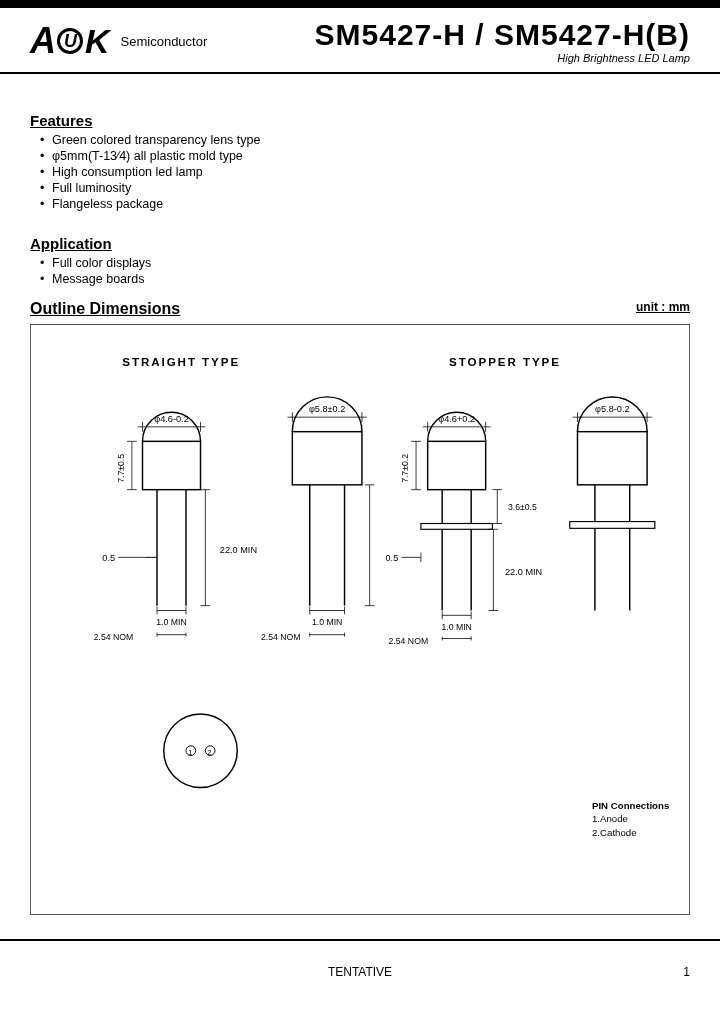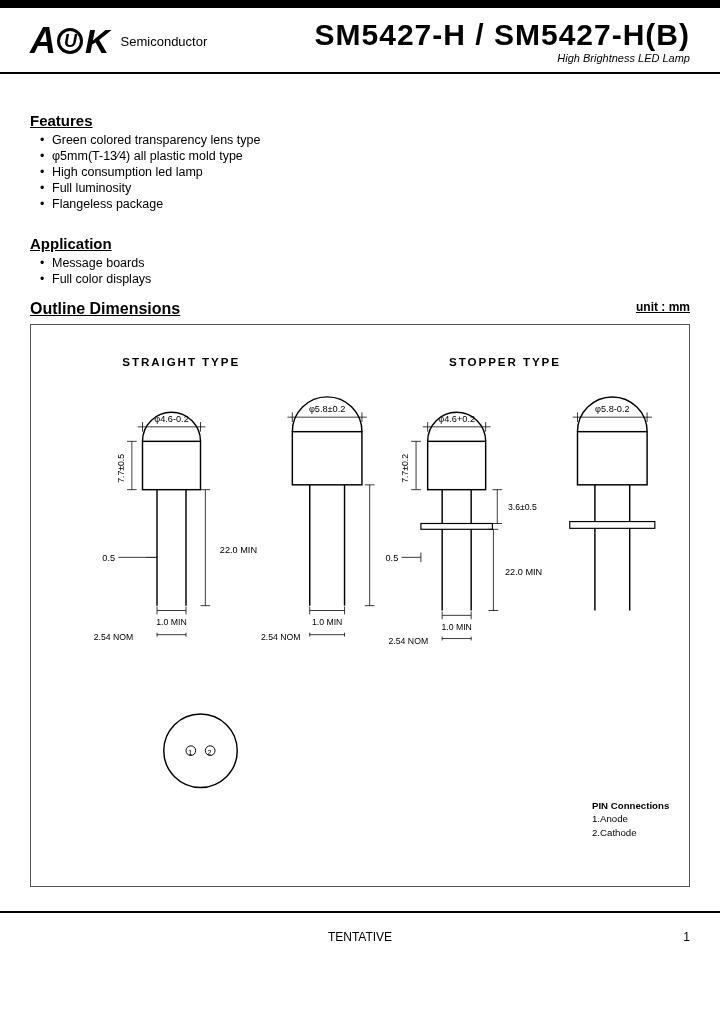--- a/index.html
+++ b/index.html
@@ -120,39 +120,39 @@
     }
     .unit-label {
       font-size: 12px;
       font-weight: bold;
       text-decoration: underline;
     }
 
     
     .diagram-box {
       border: 1.5px solid #555;
-      padding: 10px 10px 0 10px;
+      padding: 10px 10px 28px 10px;
       background: #fff;
       position: relative;
     }
 
     
     .diagram-svg {
       width: 100%;
       display: block;
     }
 
     
     .bottom-bar {
       border-top: 2px solid #000;
       margin-top: 10px;
       display: flex;
       justify-content: center;
       align-items: center;
-      padding: 17px 30px;
+      padding: 24px 30px;
       font-size: 12px;
       position: relative;
     }
     .bottom-page {
       position: absolute;
       right: 30px;
     }
   </style>
 </head>
 <body>
@@ -180,22 +180,22 @@
   <ul class="bullet-list">
     <li>Green colored transparency lens type</li>
     <li>φ5mm(T-13⁄4) all plastic mold type</li>
     <li>High consumption led lamp</li>
     <li>Full luminosity</li>
     <li>Flangeless package</li>
   </ul>
 
   <div class="section-title">Application</div>
   <ul class="bullet-list">
+    <li>Full color displays</li>
     <li>Message boards</li>
-    <li>Full color displays</li>
   </ul>
 
   <div class="outline-header">
     <div class="outline-title">Outline Dimensions</div>
     <div class="unit-label">unit : mm</div>
   </div>
 
   <div class="diagram-box">
     <svg class="diagram-svg" viewBox="0 0 660 570" xmlns="http://www.w3.org/2000/svg" font-family="Arial, sans-serif" font-size="10">
 

